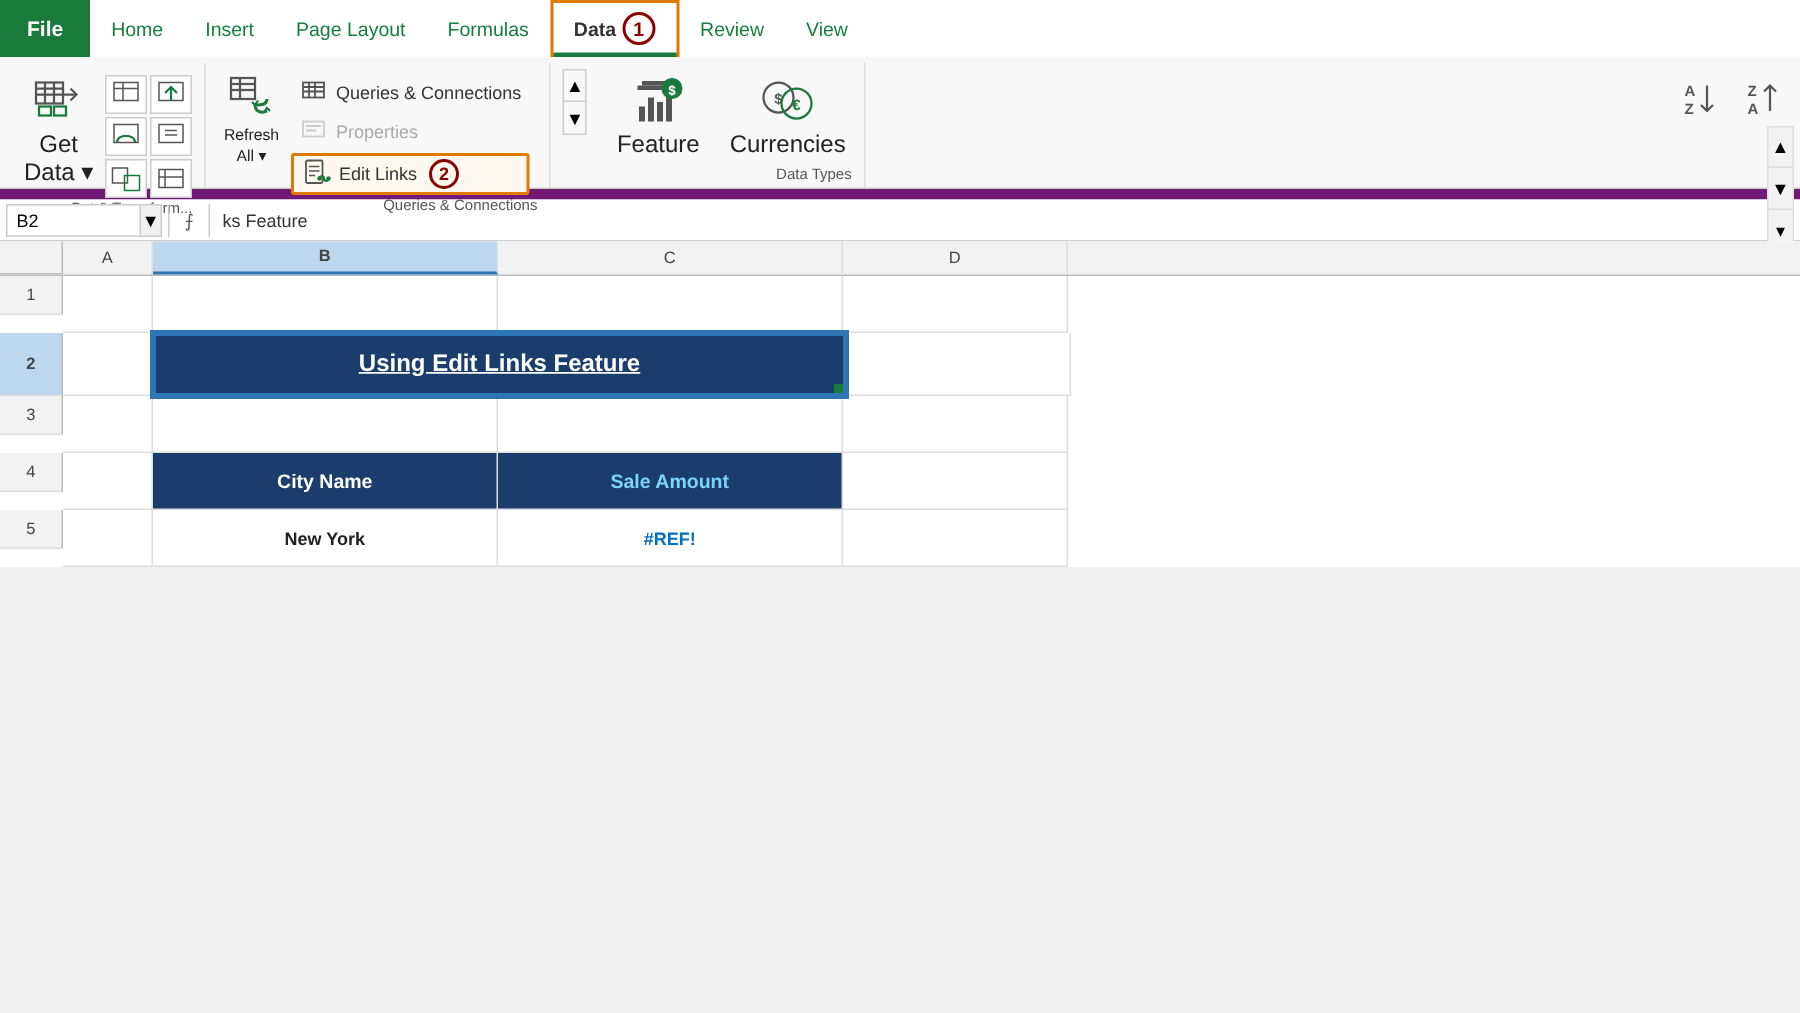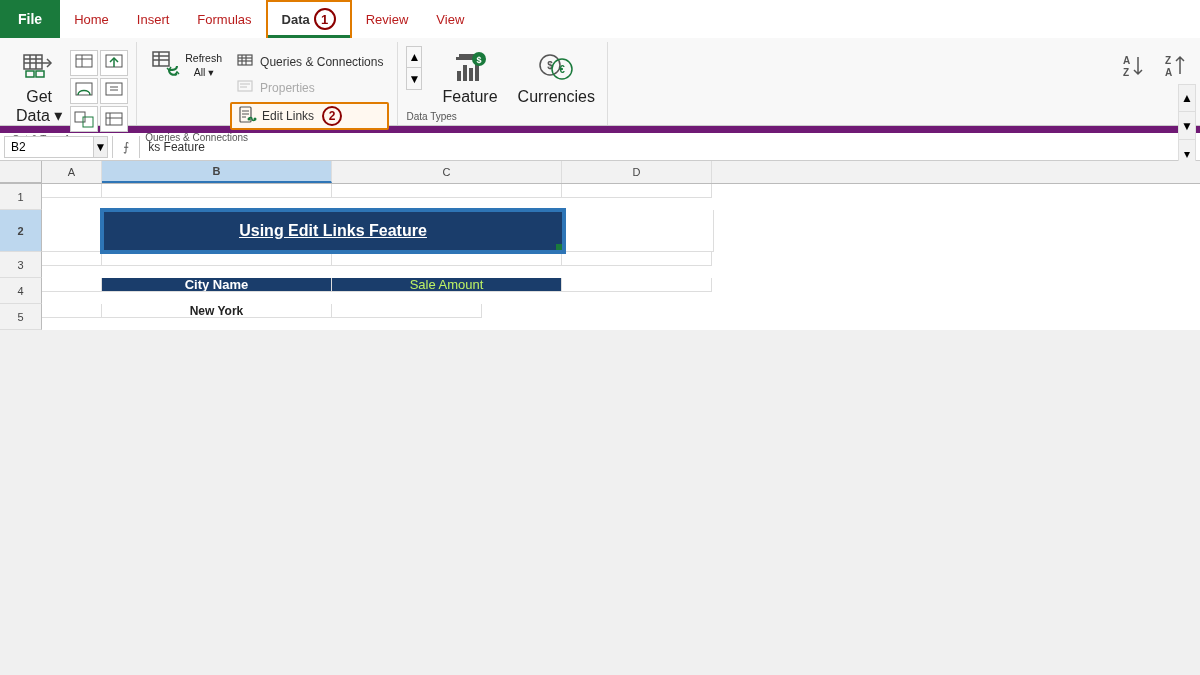--- a/index.html
+++ b/index.html
@@ -4,37 +4,37 @@
   <style>
     * { box-sizing: border-box; margin: 0; padding: 0; }
     body { font-family: 'Segoe UI', Arial, sans-serif; font-size: 12px; background: #f0f0f0; overflow: hidden; }
 
     
     .ribbon-container { background: #fff; border-bottom: 7px solid #701a75; user-select: none; }
 
     
     .menu-bar { display: flex; align-items: stretch; height: 38px; }
     .menu-file { background: #1a7a3c; color: #fff; padding: 0 18px; display: flex; align-items: center; font-size: 14px; font-weight: 600; cursor: pointer; }
-    .menu-item { padding: 0 14px; display: flex; align-items: center; font-size: 13px; color: #b91c1c; cursor: pointer; }
+    .menu-item { padding: 0 14px; display: flex; align-items: center; font-size: 13px; color: #15803d; cursor: pointer; }
     .menu-item.data-tab { border: 2.5px solid #e07b00; border-radius: 0; font-weight: 600; color: #333; position: relative; }
     .menu-item.data-tab::after { content: ''; position: absolute; bottom: -2px; left: 0; right: 0; height: 3px; background: #1a7a3c; }
 
     
     .step-badge {
       display: inline-flex; align-items: center; justify-content: center;
       width: 22px; height: 22px; border-radius: 50%;
       border: 2.5px solid #8b0000; color: #8b0000;
       font-weight: 700; font-size: 13px; margin-left: 2px;
     }
 
     
     .ribbon { display: flex; align-items: stretch; height: 88px; background: #f8f8f8; border-bottom: 1px solid #ccc; padding: 4px 4px 0 4px; }
     .ribbon-group { display: flex; flex-direction: column; align-items: stretch; border-right: 1px solid #ddd; padding: 0 8px; min-width: 60px; }
     .ribbon-group-content { display: flex; flex-direction: row; align-items: flex-start; flex: 1; gap: 4px; padding-top: 4px; }
-    .ribbon-group-label { text-align: left; font-size: 10px; color: #555; padding: 2px 0 4px; margin-top: auto; }
+    .ribbon-group-label { text-align: right; font-size: 10px; color: #555; padding: 2px 0 4px; margin-top: auto; }
 
     
     .ribbon-btn { display: flex; flex-direction: column; align-items: center; justify-content: flex-start; padding: 3px 4px; cursor: pointer; border-radius: 2px; min-width: 44px; }
     .ribbon-btn .btn-icon { width: 36px; height: 36px; display: flex; align-items: center; justify-content: center; }
     .ribbon-btn .btn-label { font-size: 16px; text-align: center; color: #222; margin-top: 2px; line-height: 1.2; }
 
     
     .ribbon-vcol { display: flex; flex-direction: column; justify-content: flex-start; gap: 2px; padding-top: 4px; }
     .ribbon-vbtn { display: flex; align-items: center; gap: 4px; padding: 2px 6px; cursor: pointer; border-radius: 2px; font-size: 12px; color: #333; }
     .ribbon-vbtn.highlighted { border: 2px solid #e07b00; background: #fff8f0; }
@@ -71,21 +71,21 @@
 
     
     .col-header-row { display: flex; background: #f2f2f2; border-bottom: 1px solid #bbb; }
     .row-col-corner { width: 42px; min-width: 42px; height: 22px; background: #f2f2f2; border-right: 1px solid #bbb; border-bottom: 1px solid #bbb; }
     .col-header { height: 22px; display: flex; align-items: center; justify-content: center; font-size: 11px; color: #444; border-right: 1px solid #ddd; cursor: pointer; }
     .col-header.selected { background: #bdd7ee; border-bottom: 2px solid #2e75b6; font-weight: 600; }
 
     .sheet-row { display: flex; }
     .row-header { width: 42px; min-width: 42px; height: 26px; background: #f2f2f2; border-right: 1px solid #bbb; border-bottom: 1px solid #ddd; display: flex; align-items: center; justify-content: center; font-size: 11px; color: #444; cursor: pointer; }
     .row-header.selected { background: #bdd7ee; font-weight: 600; }
-    .cell { height: 14px; border-right: 1px solid #ddd; border-bottom: 1px solid #ddd; display: flex; align-items: center; padding: 0 4px; font-size: 12px; overflow: hidden; white-space: nowrap; }
+    .cell { height: 38px; border-right: 1px solid #ddd; border-bottom: 1px solid #ddd; display: flex; align-items: center; padding: 0 4px; font-size: 12px; overflow: hidden; white-space: nowrap; }
     .cell.selected { outline: 2px solid #2e75b6; z-index: 2; position: relative; }
     .cell-title { background: #1a3d6b; color: #fff; font-weight: 700; font-size: 16px; text-align: center; justify-content: center; text-decoration: underline; height: 38px; }
     .cell-header { background: #1a3d6b; color: #fff; font-weight: 700; text-align: center; justify-content: center; }
     .cell-data { font-weight: 700; color: #222; }
     .cell-ref { color: #0070c0; font-weight: 700; }
     .cell-empty { background: #fff; }
 
     
     .mouse-cursor {
       position: absolute;
@@ -97,20 +97,21 @@
   </style>
 </head>
 <body>
 
 <div class="ribbon-container">
 
   <div class="menu-bar">
     <div class="menu-file">File</div>
     <div class="menu-item">Home</div>
     <div class="menu-item">Insert</div>
+    <div class="menu-item">Page Layout</div>
     <div class="menu-item">Formulas</div>
     <div class="menu-item data-tab" style="position:relative;">
       <span>Data</span>
       <span class="step-badge" style="margin-left:4px;">1</span>
     </div>
     <div class="menu-item">Review</div>
     <div class="menu-item">View</div>
   </div>
 
   <div class="ribbon">
@@ -186,21 +187,21 @@
             </div>
           </div>
         </div>
       </div>
       <div class="ribbon-group-label">Get &amp; Transform...</div>
     </div>
 
     <div class="ribbon-group" style="min-width:230px;">
       <div class="ribbon-group-content" style="align-items:flex-start;">
 
-        <div style="display:flex;flex-direction:row;align-items:center;padding:2px 4px;cursor:pointer;border-radius:2px;">
+        <div style="display:flex;flex-direction:column;align-items:center;padding:2px 4px;cursor:pointer;border-radius:2px;">
           <div style="width:36px;height:36px;display:flex;align-items:center;justify-content:center;">
             <svg width="36" height="36" viewBox="0 0 36 36">
 
               <rect x="4" y="4" width="16" height="14" fill="none" stroke="#555" stroke-width="1.5"></rect>
               <line x1="4" y1="8" x2="20" y2="8" stroke="#555" stroke-width="1.5"></line>
               <line x1="4" y1="12" x2="20" y2="12" stroke="#555" stroke-width="1.5"></line>
               <line x1="10" y1="4" x2="10" y2="18" stroke="#555" stroke-width="1.5"></line>
 
               <path d="M20 22 C20 26 24 28 28 26" stroke="#1a7a3c" stroke-width="2" fill="none"></path>
               <path d="M28 18 C28 22 24 22 20 22" stroke="#1a7a3c" stroke-width="2" fill="none"></path>
@@ -374,28 +375,29 @@
     <div class="cell cell-empty" style="width:60px;"></div>
     <div class="cell cell-empty" style="width:230px;"></div>
     <div class="cell cell-empty" style="width:230px;"></div>
     <div class="cell cell-empty" style="width:150px;"></div>
   </div>
 
   <div class="sheet-row">
     <div class="row-header">4</div>
     <div class="cell cell-empty" style="width:60px;"></div>
     <div class="cell cell-header" style="width:230px;font-size:13px;font-weight:700;color:#fff;justify-content:center;background:#1a3d6b;">City Name</div>
-    <div class="cell cell-header" style="width:230px;font-size:13px;font-weight:400;color:#bef264;justify-content:center;background:#1a3d6b;">Sale Amount</div>
+    <div class="cell cell-header" style="width:230px;font-size:13px;font-weight:700;color:#7dd3fc;justify-content:center;background:#1a3d6b;">Sale Amount</div>
     <div class="cell cell-empty" style="width:150px;"></div>
   </div>
 
   <div class="sheet-row">
     <div class="row-header">5</div>
     <div class="cell cell-empty" style="width:60px;"></div>
     <div class="cell cell-data" style="width:230px;justify-content:center;">New York</div>
+    <div class="cell cell-ref" style="width:230px;justify-content:center;font-weight:700;">#REF!</div>
     <div class="cell cell-empty" style="width:150px;"></div>
   </div>
 
   <div class="tooltip-box">
     <div class="tooltip-title">Edit Links</div>
     <div class="tooltip-body">View all of the other files this spreadsheet is linked to so that you can update or remove the links.</div>
   </div>
 
   <div class="mouse-cursor">
     <svg width="20" height="26" viewBox="0 0 20 26">

